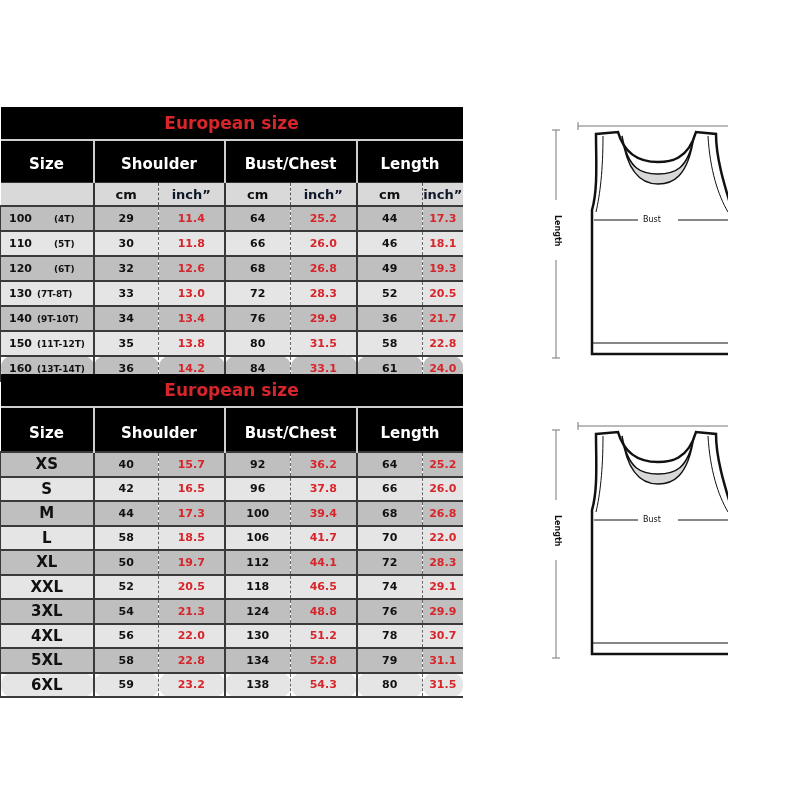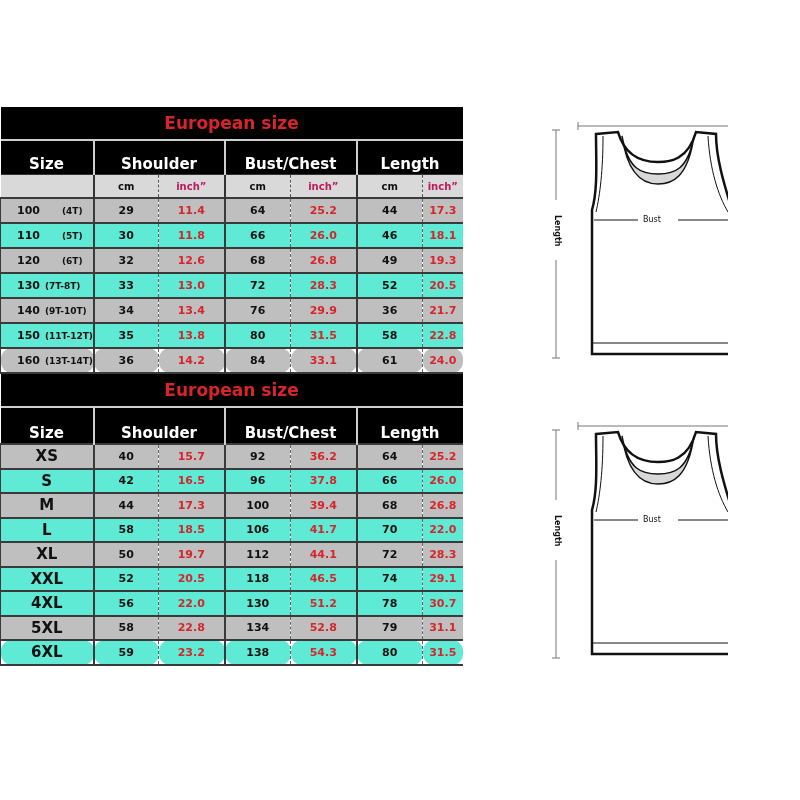--- a/index.html
+++ b/index.html
@@ -3,34 +3,34 @@
 <meta charset="utf-8">
 <style>
   html, body { margin: 0; padding: 0; background: #ffffff; }
   body { width: 800px; height: 800px; position: relative; overflow: hidden; font-family: "DejaVu Sans", sans-serif; }
   .chart { position: absolute; left: 0; width: 479px; }
   #chart-kids { top: 107px; }
   #chart-adult { top: 374px; }
   table { border-collapse: collapse; width: 462px; table-layout: fixed; }
   td, th { padding: 0; text-align: center; font-weight: bold; white-space: nowrap; overflow: hidden; }
   .title-row th { background: #000; color: #d6252b; font-size: 17px; height: 32px; }
-  .head-row th { background: #000; color: #fff; font-size: 15px; border-left: 2px solid #cfcfcf; border-top: 2px solid #cfcfcf; vertical-align: bottom; padding-bottom: 1px; }
+  .head-row th { background: #000; color: #fff; font-size: 15px; border-left: 2px solid #cfcfcf; border-top: 2px solid #cfcfcf; vertical-align: bottom; padding-bottom: 9px; }
   .head-row th:first-child { border-left: none; }
   #chart-kids .head-row th { height: 32px; }
   #chart-adult .head-row th { height: 34px; }
-  .unit-row td { background: #d9d9d9; font-size: 10px; height: 22px; border-left: 2px solid #333; border-top: 1px solid #333; color: #111; }
+  .unit-row td { background: #d9d9d9; font-size: 13px; height: 22px; border-left: 2px solid #333; border-top: 1px solid #333; color: #111; }
   .unit-row td:first-child { border-left: none; }
-  .unit-row td.inch { color: #be185d; border-left: 1px dashed #555; }
+  .unit-row td.inch { color: #0f172a; border-left: 1px dashed #555; }
   .data-row td { font-size: 11px; height: 23px; border-left: 2px solid #3a3a3a; border-top: 2px solid #3a3a3a; color: #111; }
   .data-row td:first-child { border-left: 1px solid #3a3a3a; }
   .data-row td.inch { color: #d6252b; border-left: 1px dashed #666; }
   .data-row.dark td { background: #bfbfbf; }
-  .data-row.light td { background: #5eead4; }
+  .data-row.light td { background: #e5e5e5; }
   .data-row:last-child td { border-bottom: 2px solid #3a3a3a; border-radius: 11px; }
-  #chart-kids .data-row td.size { text-align: left; padding-left: 16px; font-size: 11px; }
+  #chart-kids .data-row td.size { text-align: left; padding-left: 8px; font-size: 11px; }
   #chart-kids .data-row td.size .sub { font-size: 9px; }
   #chart-adult .data-row td { height: 22.5px; }
   #chart-adult .data-row td.size { font-size: 15px; }
   .diagram { position: absolute; left: 548px; width: 180px; height: 240px; }
   #diagram-top { top: 120px; }
   #diagram-bottom { top: 420px; }
   .diagram svg { position: absolute; left: 0; top: 0; }
   .bust-label { position: absolute; font-family: "DejaVu Sans", sans-serif; font-weight: normal; font-size: 8px; color: #111; }
   .length-label { position: absolute; font-family: "DejaVu Sans", sans-serif; font-weight: bold; font-size: 8px; color: #111; transform: rotate(90deg); transform-origin: left top; }
 </style>
@@ -205,20 +205,29 @@
           <td class="inch">28.3</td>
         </tr>
         <tr class="data-row light">
           <td class="size"><span>XXL</span></td>
           <td>52</td>
           <td class="inch">20.5</td>
           <td>118</td>
           <td class="inch">46.5</td>
           <td>74</td>
           <td class="inch">29.1</td>
+        </tr>
+        <tr class="data-row dark">
+          <td class="size"><span>3XL</span></td>
+          <td>54</td>
+          <td class="inch">21.3</td>
+          <td>124</td>
+          <td class="inch">48.8</td>
+          <td>76</td>
+          <td class="inch">29.9</td>
         </tr>
         <tr class="data-row light">
           <td class="size"><span>4XL</span></td>
           <td>56</td>
           <td class="inch">22.0</td>
           <td>130</td>
           <td class="inch">51.2</td>
           <td>78</td>
           <td class="inch">30.7</td>
         </tr>

